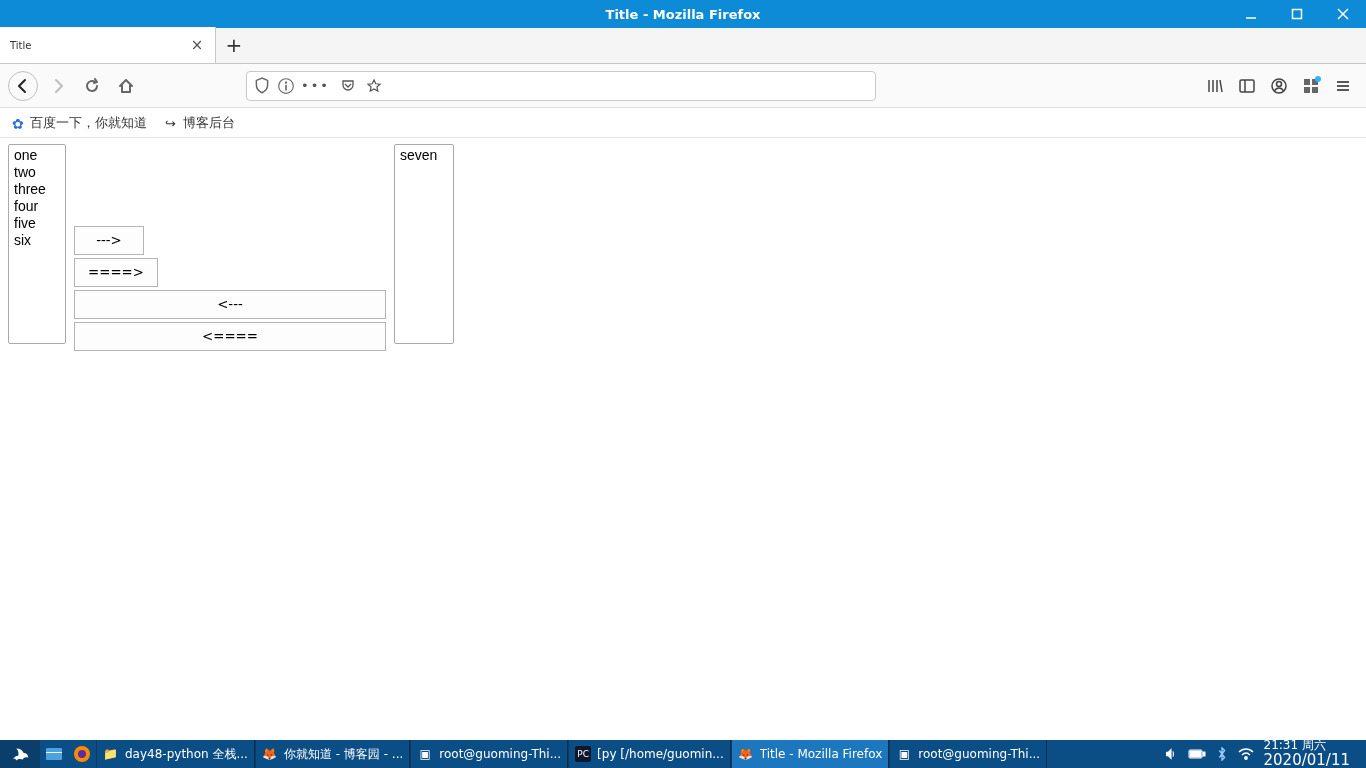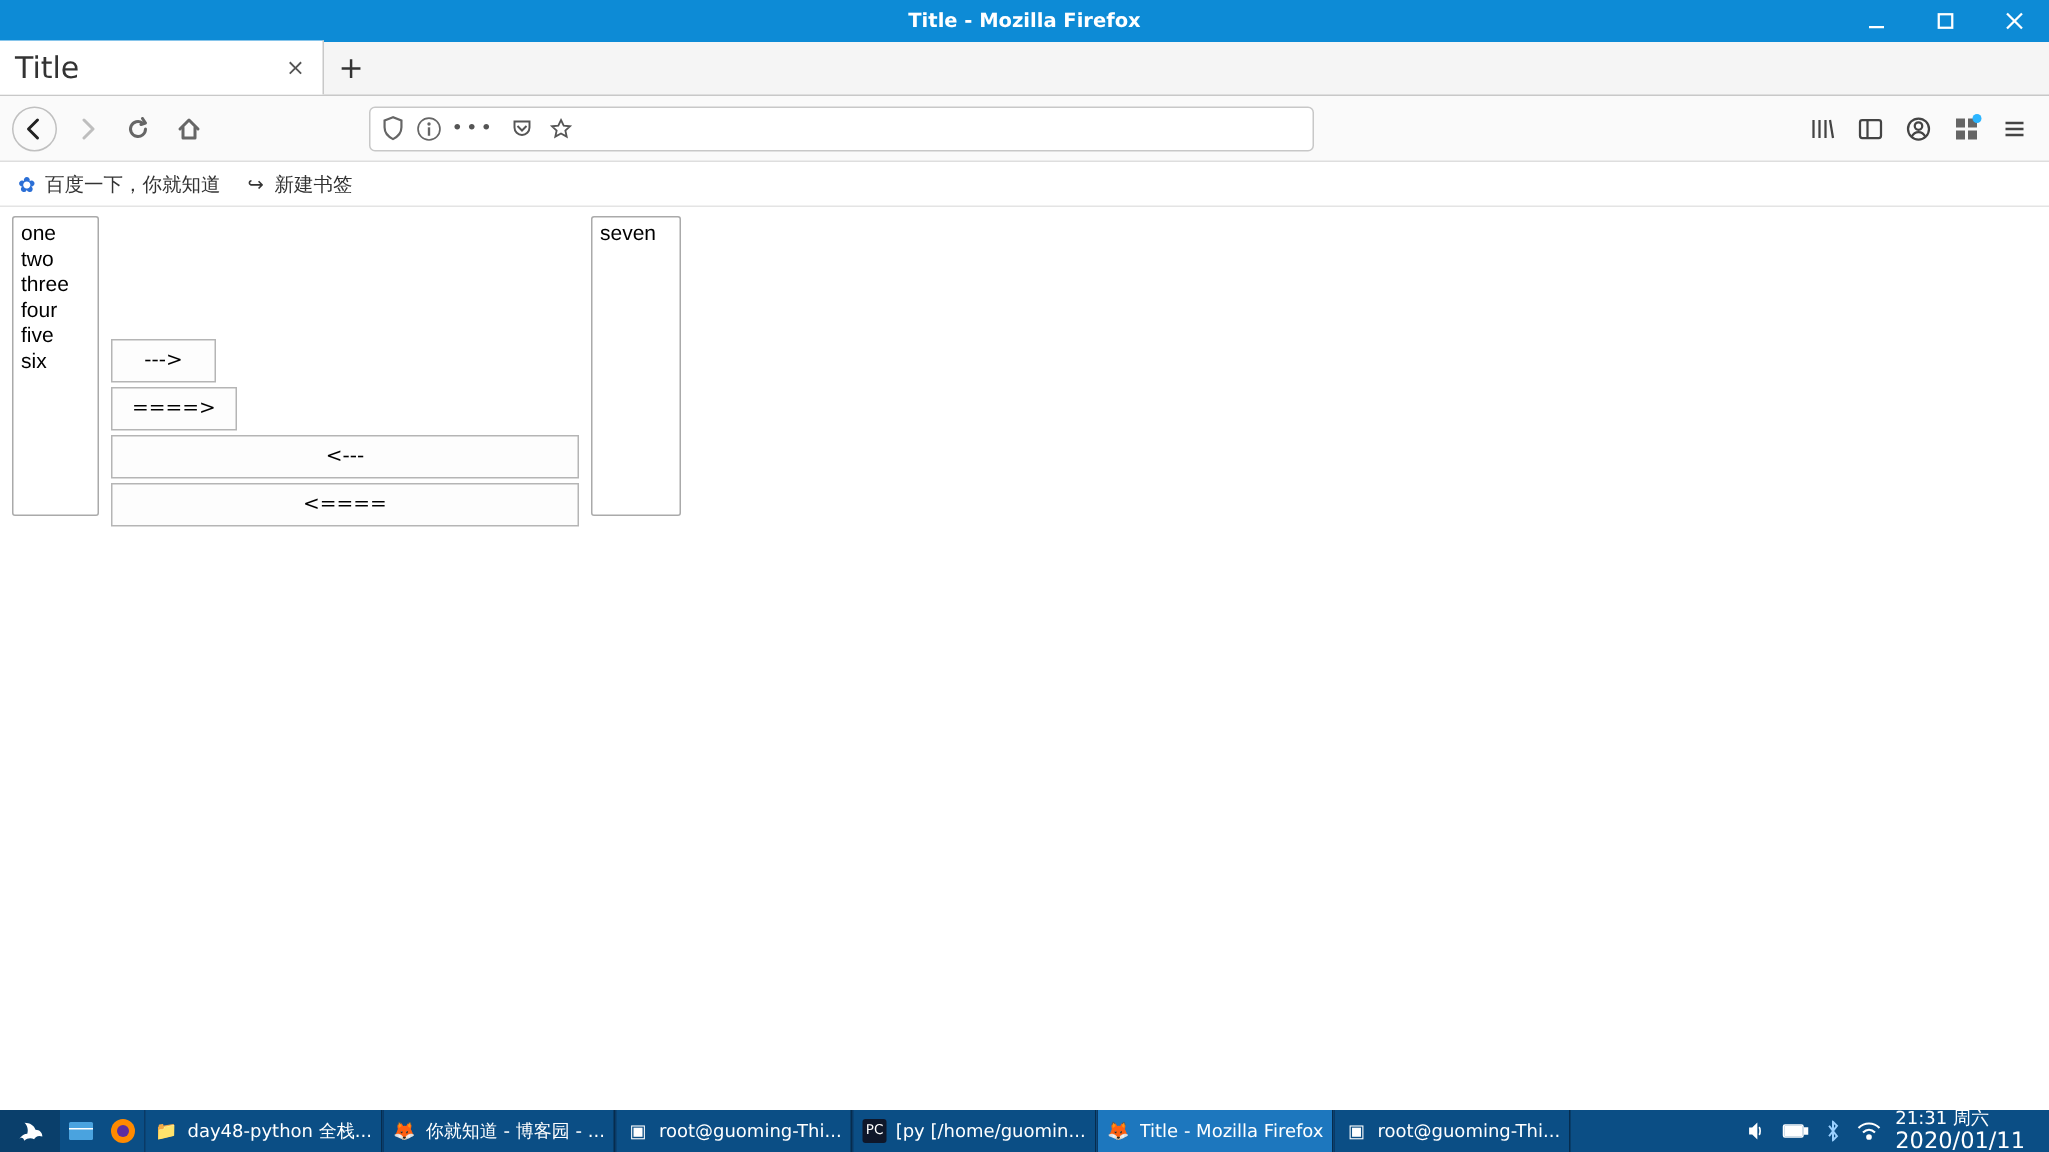--- a/index.html
+++ b/index.html
@@ -4,21 +4,21 @@
 <style>
   * { box-sizing: border-box; }
   html, body { margin:0; padding:0; height:100%; font-family: "DejaVu Sans", Ubuntu, Arial, sans-serif; font-size:13px; background:#fff; color:#000; overflow:hidden;}
   .titlebar { height:28px; background:#0d8bd6; color:#fff; display:flex; align-items:center; justify-content:center; position:relative;}
   .titlebar .title { font-weight:bold; font-size:13px;}
   .win-controls { position:absolute; right:0; top:0; height:28px; display:flex;}
   .win-btn { width:46px; height:28px; display:flex; align-items:center; justify-content:center; color:#fff; }
   .win-btn svg { width:12px; height:12px; stroke:#fff; stroke-width:1.5; fill:none;}
   .tabbar { height:36px; background:#f5f5f5; border-bottom:1px solid #c8c8c8; display:flex; align-items:flex-end;}
   .tab { height:36px; width:216px; background:#fff; border:1px solid #c8c8c8; border-bottom:none; border-top:none; border-left:none; display:flex; align-items:center; padding:0 10px; position:relative;}
-  .tab .tab-title { flex:1; font-size:20px; color:#333;}
+  .tab .tab-title { flex:1; font-size:10px; color:#333;}
   .tab .close { width:16px; height:16px; display:flex; align-items:center; justify-content:center; color:#555; font-size:15px;}
   .newtab { width:36px; height:36px; display:flex; align-items:center; justify-content:center; font-size:20px; color:#333;}
   .toolbar { height:44px; background:#fafafa; border-bottom:1px solid #dedede; display:flex; align-items:center; padding:0 8px; gap:6px;}
   .nav-btn { width:28px; height:28px; display:flex; align-items:center; justify-content:center; color:#666; border-radius:4px;}
   .nav-btn.back { border:1px solid #c0c0c0; border-radius:50%; width:30px; height:30px; color:#222;}
   .nav-btn svg { width:16px; height:16px; stroke:currentColor; stroke-width:2; fill:none; stroke-linecap:round; stroke-linejoin:round;}
   .urlbar { flex:1; display:flex; align-items:center; height:30px; border:1px solid #c8c8c8; border-radius:4px; background:#fff; padding:0 6px; gap:6px; margin-left:100px; max-width:630px;}
   .urlbar .shield, .urlbar .info-i { width:18px; height:18px; color:#666; display:flex; align-items:center; justify-content:center;}
   .urlbar .url { flex:1; font-size:14px; color:#333; outline:none; border:none; background:transparent;}
   .urlbar .url .grey { color:#8a8a8a;}
@@ -188,21 +188,21 @@
   </div>
 </div>
 
 <div class="bookmarkbar">
   <span class="bm-item">
       <span class="bm-icon paw">✿</span>
       <span>百度一下，你就知道</span>
     </span>
   <span class="bm-item">
       <span class="bm-icon">↪</span>
-      <span>新建书签</span>
+      <span>博客后台</span>
     </span>
 </div>
 
 <div class="content">
   <div class="listwrap">
     <select multiple="" class="listbox" size="10" id="leftbox">
         <option>one</option>
         <option>two</option>
         <option>three</option>
         <option>four</option>

